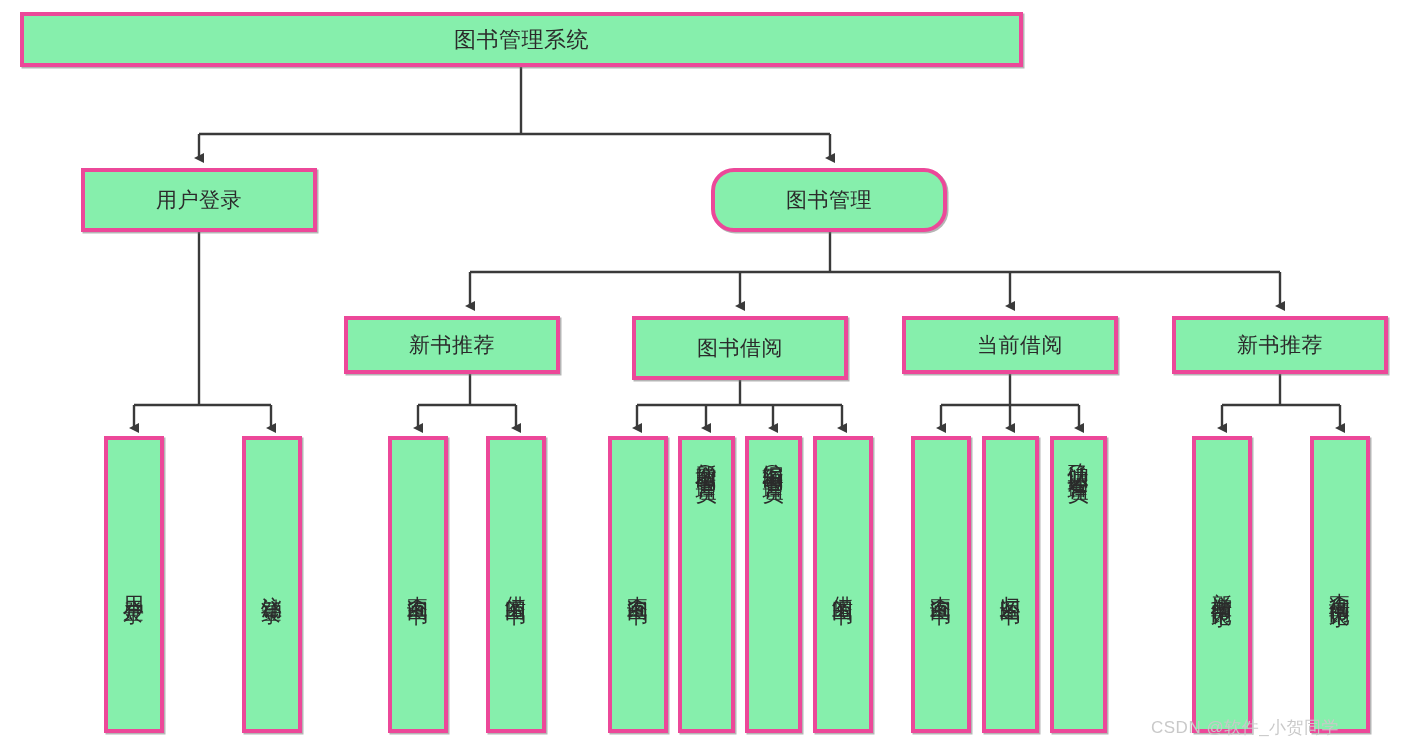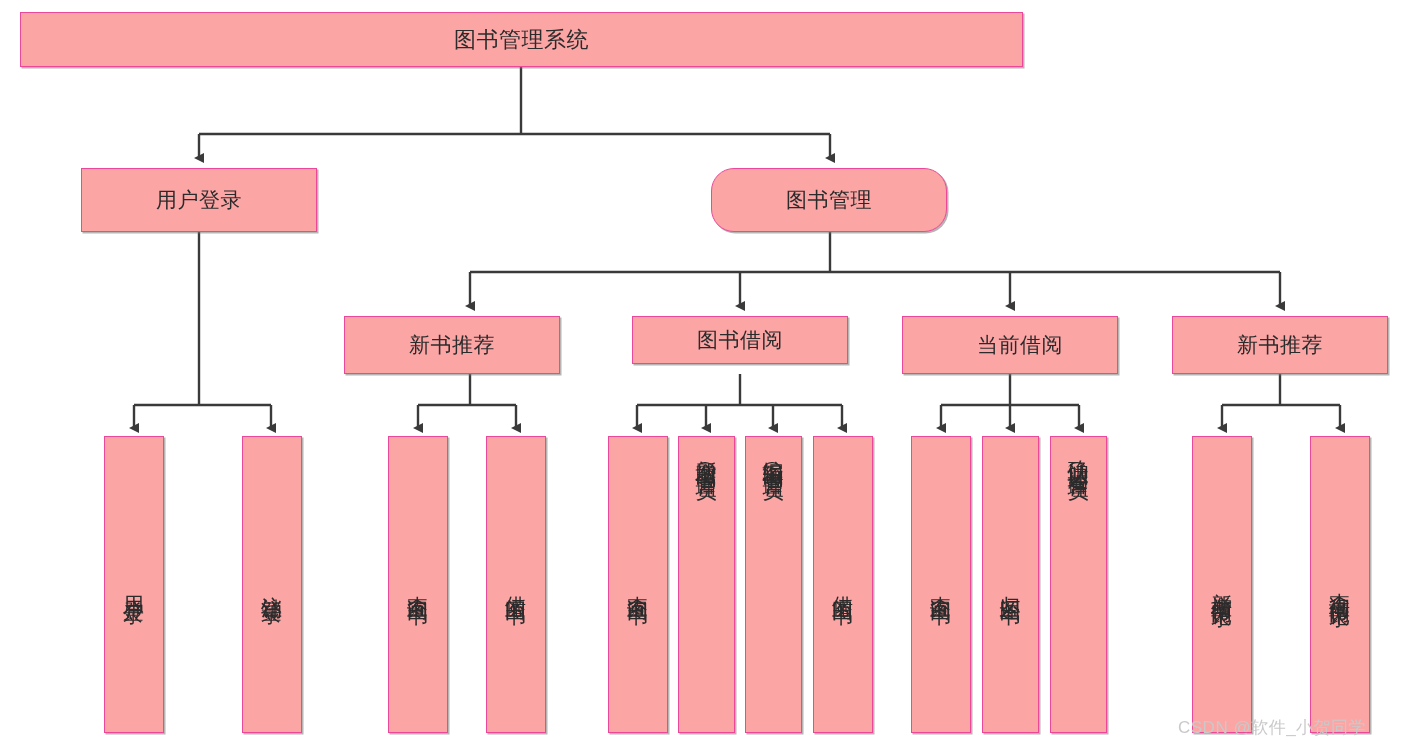--- a/index.html
+++ b/index.html
@@ -10,22 +10,22 @@
     font-family:"Liberation Sans","DejaVu Sans",sans-serif;
     overflow:hidden;
     position:relative;
   }
   #diagram-root{position:absolute;left:0;top:0;width:1405px;height:747px;}
   svg.connector-layer{position:absolute;left:0;top:0;width:1405px;height:747px;pointer-events:none;}
 
   .node{
     position:absolute;
     box-sizing:border-box;
-    background:#fca5a5;
-    border:1px solid #ec4899;
+    background:#86efac;
+    border:4px solid #ec4899;
     display:flex;
     align-items:center;
     justify-content:center;
     color:#2b2b2b;
     box-shadow:1.5px 1.5px 0 rgba(120,120,120,0.55);
   }
   .node .label{
     white-space:pre;
     line-height:1.15;
     letter-spacing:0.5px;
@@ -47,21 +47,21 @@
     line-height:1;
   }
   .node.vert.centered{
     align-items:center;
     padding-top:0;
   }
   #root-node .label{font-size:22px;}
 
   #watermark{
     position:absolute;
-    left:1178px;top:716px;
+    left:1151px;top:716px;
     font-size:17px;
     color:#c9c9c9;
     letter-spacing:0.5px;
     white-space:pre;
     user-select:none;
   }
 </style>
 </head>
 <body>
 
@@ -124,21 +124,21 @@
   <div class="node horiz" style="left:81px;top:168px;width:236px;height:64px;">
     <span class="label">用户登录</span>
   </div>
   <div class="node horiz" style="left:711px;top:168px;width:236px;height:64px;border-radius:23px;">
     <span class="label">图书管理</span>
   </div>
 
   <div class="node horiz" style="left:344px;top:316px;width:216px;height:58px;">
     <span class="label">新书推荐</span>
   </div>
-  <div class="node horiz" style="left:632px;top:316px;width:216px;height:48px;">
+  <div class="node horiz" style="left:632px;top:316px;width:216px;height:64px;">
     <span class="label">图书借阅</span>
   </div>
   <div class="node horiz" style="left:902px;top:316px;width:216px;height:58px;padding-left:20px;">
     <span class="label">当前借阅</span>
   </div>
   <div class="node horiz" style="left:1172px;top:316px;width:216px;height:58px;">
     <span class="label">新书推荐</span>
   </div>
 
   <div class="node vert centered" style="left:104px;top:436px;width:60px;height:297px;">

